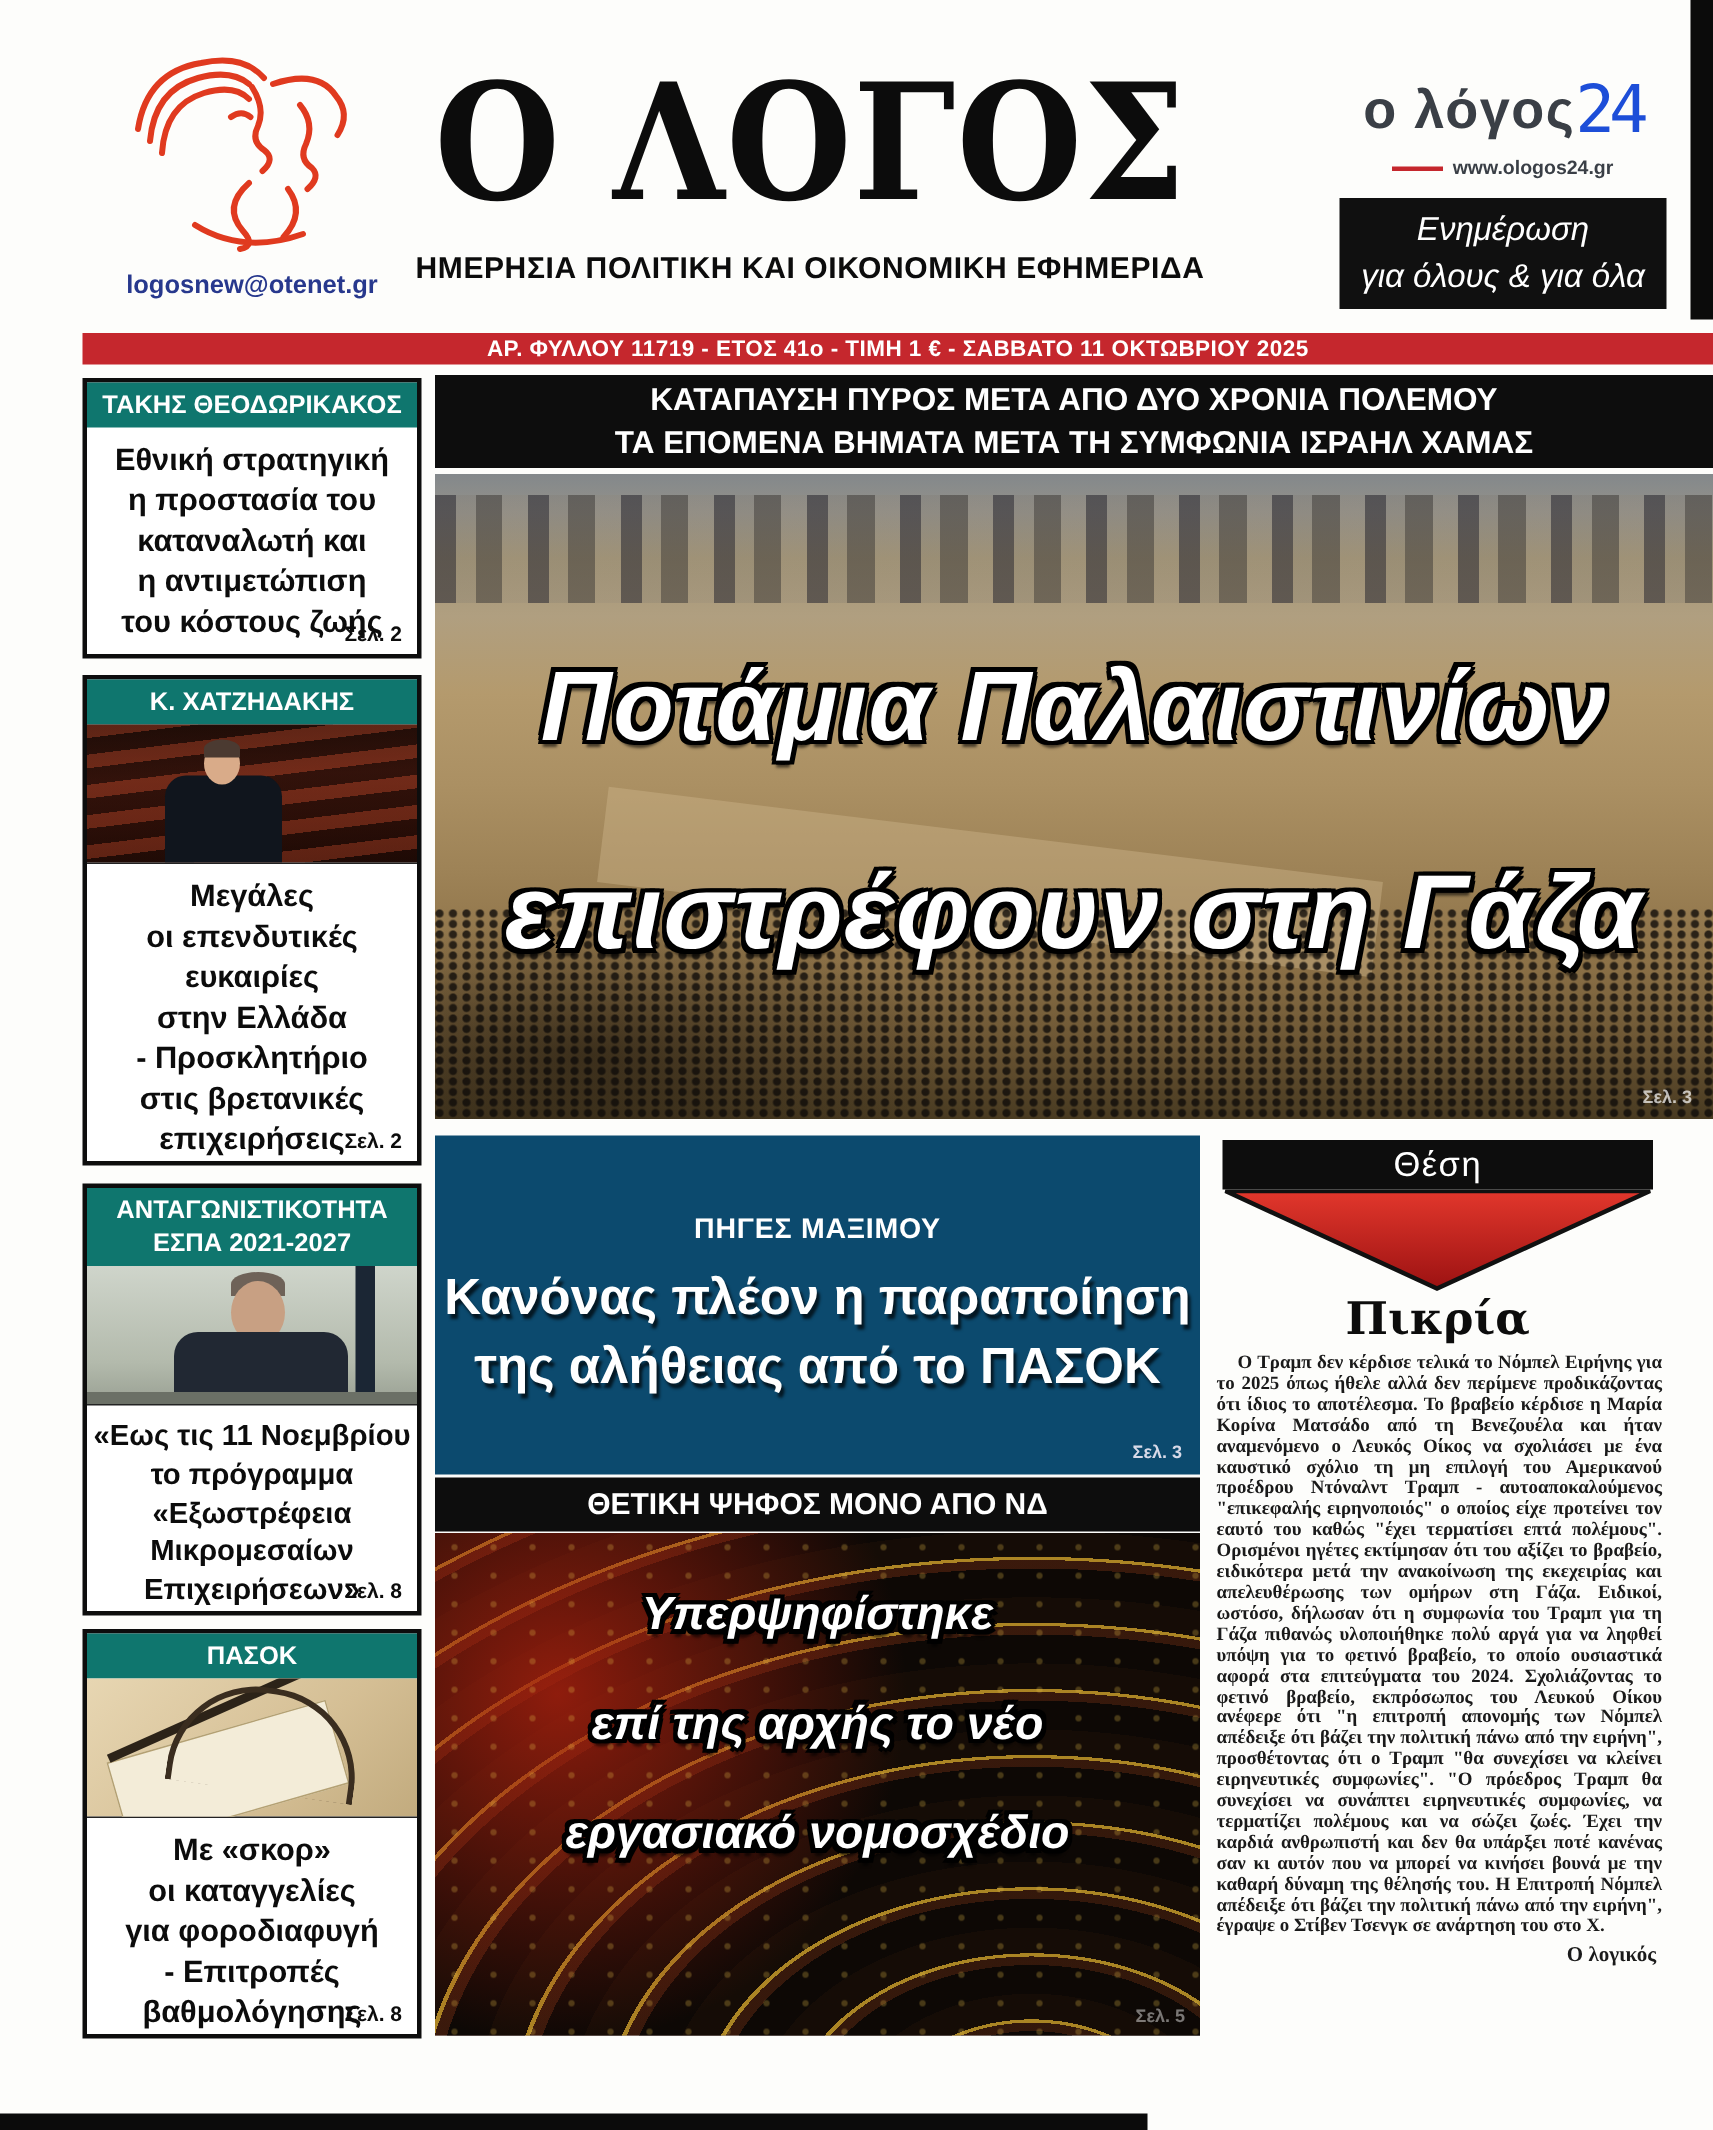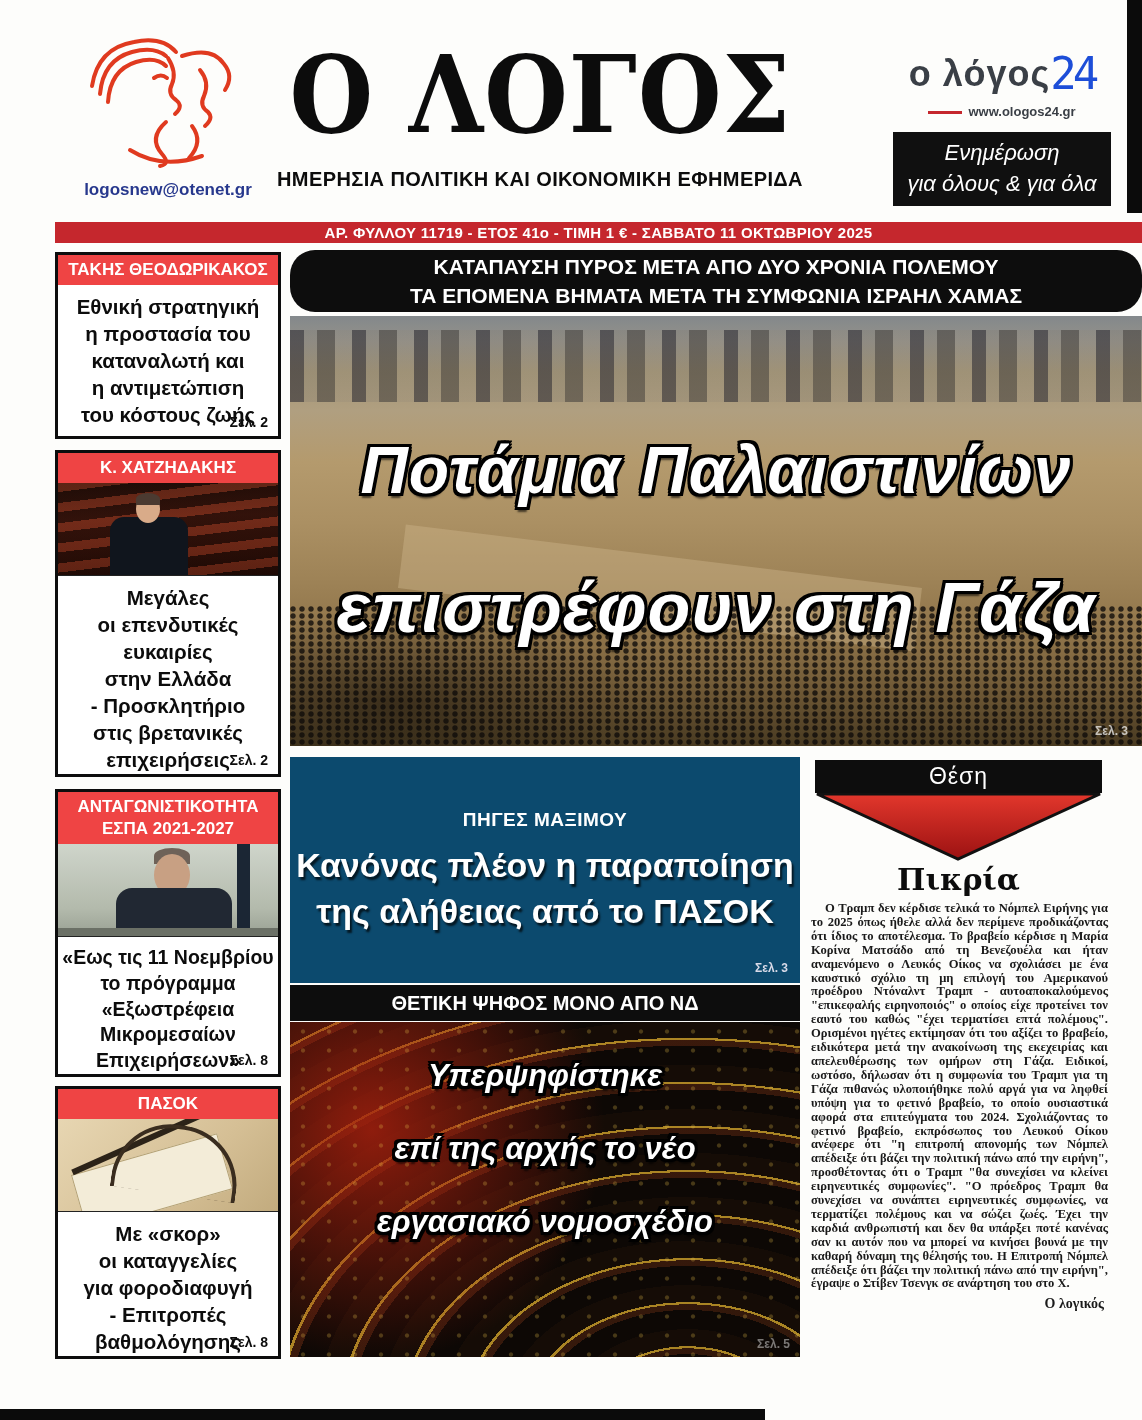--- a/index.html
+++ b/index.html
@@ -25,21 +25,21 @@
              display:flex;align-items:center;justify-content:center;}
   #edge-right{left:1127px;top:0;width:15px;height:213px;background:#0b0b0b;}
   #edge-bottom{left:0;top:1409px;width:765px;height:11px;background:#0b0b0b;}
 
   
   #issue-bar{left:55px;top:222px;width:1087px;height:21px;background:#c5272d;color:#fff;
              font-size:15px;font-weight:bold;letter-spacing:.3px;text-align:center;line-height:21px;}
 
   
   .side-box{left:55px;width:226px;background:#fff;border:3px solid #0d0d0d;box-sizing:border-box;}
-  .side-head{background:#ef4444;color:#fff;font-size:17px;font-weight:bold;text-align:center;
+  .side-head{background:#0f766e;color:#fff;font-size:17px;font-weight:bold;text-align:center;
              padding:4px 2px;white-space:pre-line;line-height:1.3;}
   .side-body{font-size:20.5px;font-weight:bold;text-align:center;line-height:1.32;white-space:pre-line;
              padding-top:8px;color:#0c0c0c;}
   .side-page{position:absolute;right:10px;bottom:6px;font-size:14px;font-weight:bold;color:#0c0c0c;}
   #box1{top:252px;height:187px;}
   #box2{top:450px;height:327px;}
   #box3{top:789px;height:288px;}
   #box4{top:1086px;height:273px;}
   .side-photo{width:100%;height:92px;position:relative;overflow:hidden;border-bottom:1px solid #222;}
 
@@ -59,21 +59,21 @@
   #photo-espa .desk{position:absolute;left:0;bottom:0;width:100%;height:8px;background:#6b7066;}
 
   
   #photo-aade{background:linear-gradient(135deg,#e7d6b2 0%,#d5bf95 60%,#c2ab7e 100%);}
   #photo-aade .note{position:absolute;left:18px;top:34px;width:150px;height:56px;background:#f3ecd8;border:1px solid #b4a174;transform:rotate(-16deg);}
   #photo-aade .wire{position:absolute;left:56px;top:6px;width:118px;height:66px;border:4px solid #3a2d1f;border-bottom:none;border-radius:60px 60px 0 0;transform:rotate(8deg);}
   #photo-aade .arm{position:absolute;left:8px;top:20px;width:150px;height:6px;background:#2c2318;transform:rotate(-24deg);}
 
   
   #lead-kicker{left:290px;top:250px;width:852px;height:62px;background:#0d0d0d;color:#fff;
-               text-align:center;font-weight:bold;font-size:21px;line-height:29px;padding-top:2px;box-sizing:border-box;border-radius:25px;}
+               text-align:center;font-weight:bold;font-size:21px;line-height:29px;padding-top:2px;box-sizing:border-box;}
   #gaza-photo{left:290px;top:316px;width:852px;height:430px;overflow:hidden;
       background:
         radial-gradient(ellipse 340px 130px at 12% 90%,rgba(24,18,10,.55),transparent 70%),
         linear-gradient(180deg,#83888b 0%,#95928a 6%,#a49677 13%,#b09f80 22%,#b49a6d 34%,#ab9063 48%,#9d8256 62%,#8c7147 76%,#6c5634 88%,#483a21 100%);}
   #gaza-photo .buildings{position:absolute;left:0;top:14px;width:100%;height:72px;opacity:.75;
       background:repeating-linear-gradient(90deg,rgba(52,50,56,.85) 0 14px,rgba(126,120,110,.35) 14px 27px,rgba(70,66,62,.8) 27px 45px,rgba(142,132,118,.3) 45px 62px);}
   #gaza-photo .road{position:absolute;left:110px;top:240px;width:520px;height:64px;background:#cdb489;opacity:.45;transform:rotate(7deg);}
   #gaza-photo .crowd{position:absolute;left:0;bottom:0;width:100%;height:140px;opacity:.85;
       background-image:radial-gradient(circle at 3px 3px,rgba(14,11,9,.92) 2.2px,transparent 3.2px);background-size:9px 7px;}
   .outlined{color:#fff;font-weight:bold;text-shadow:

